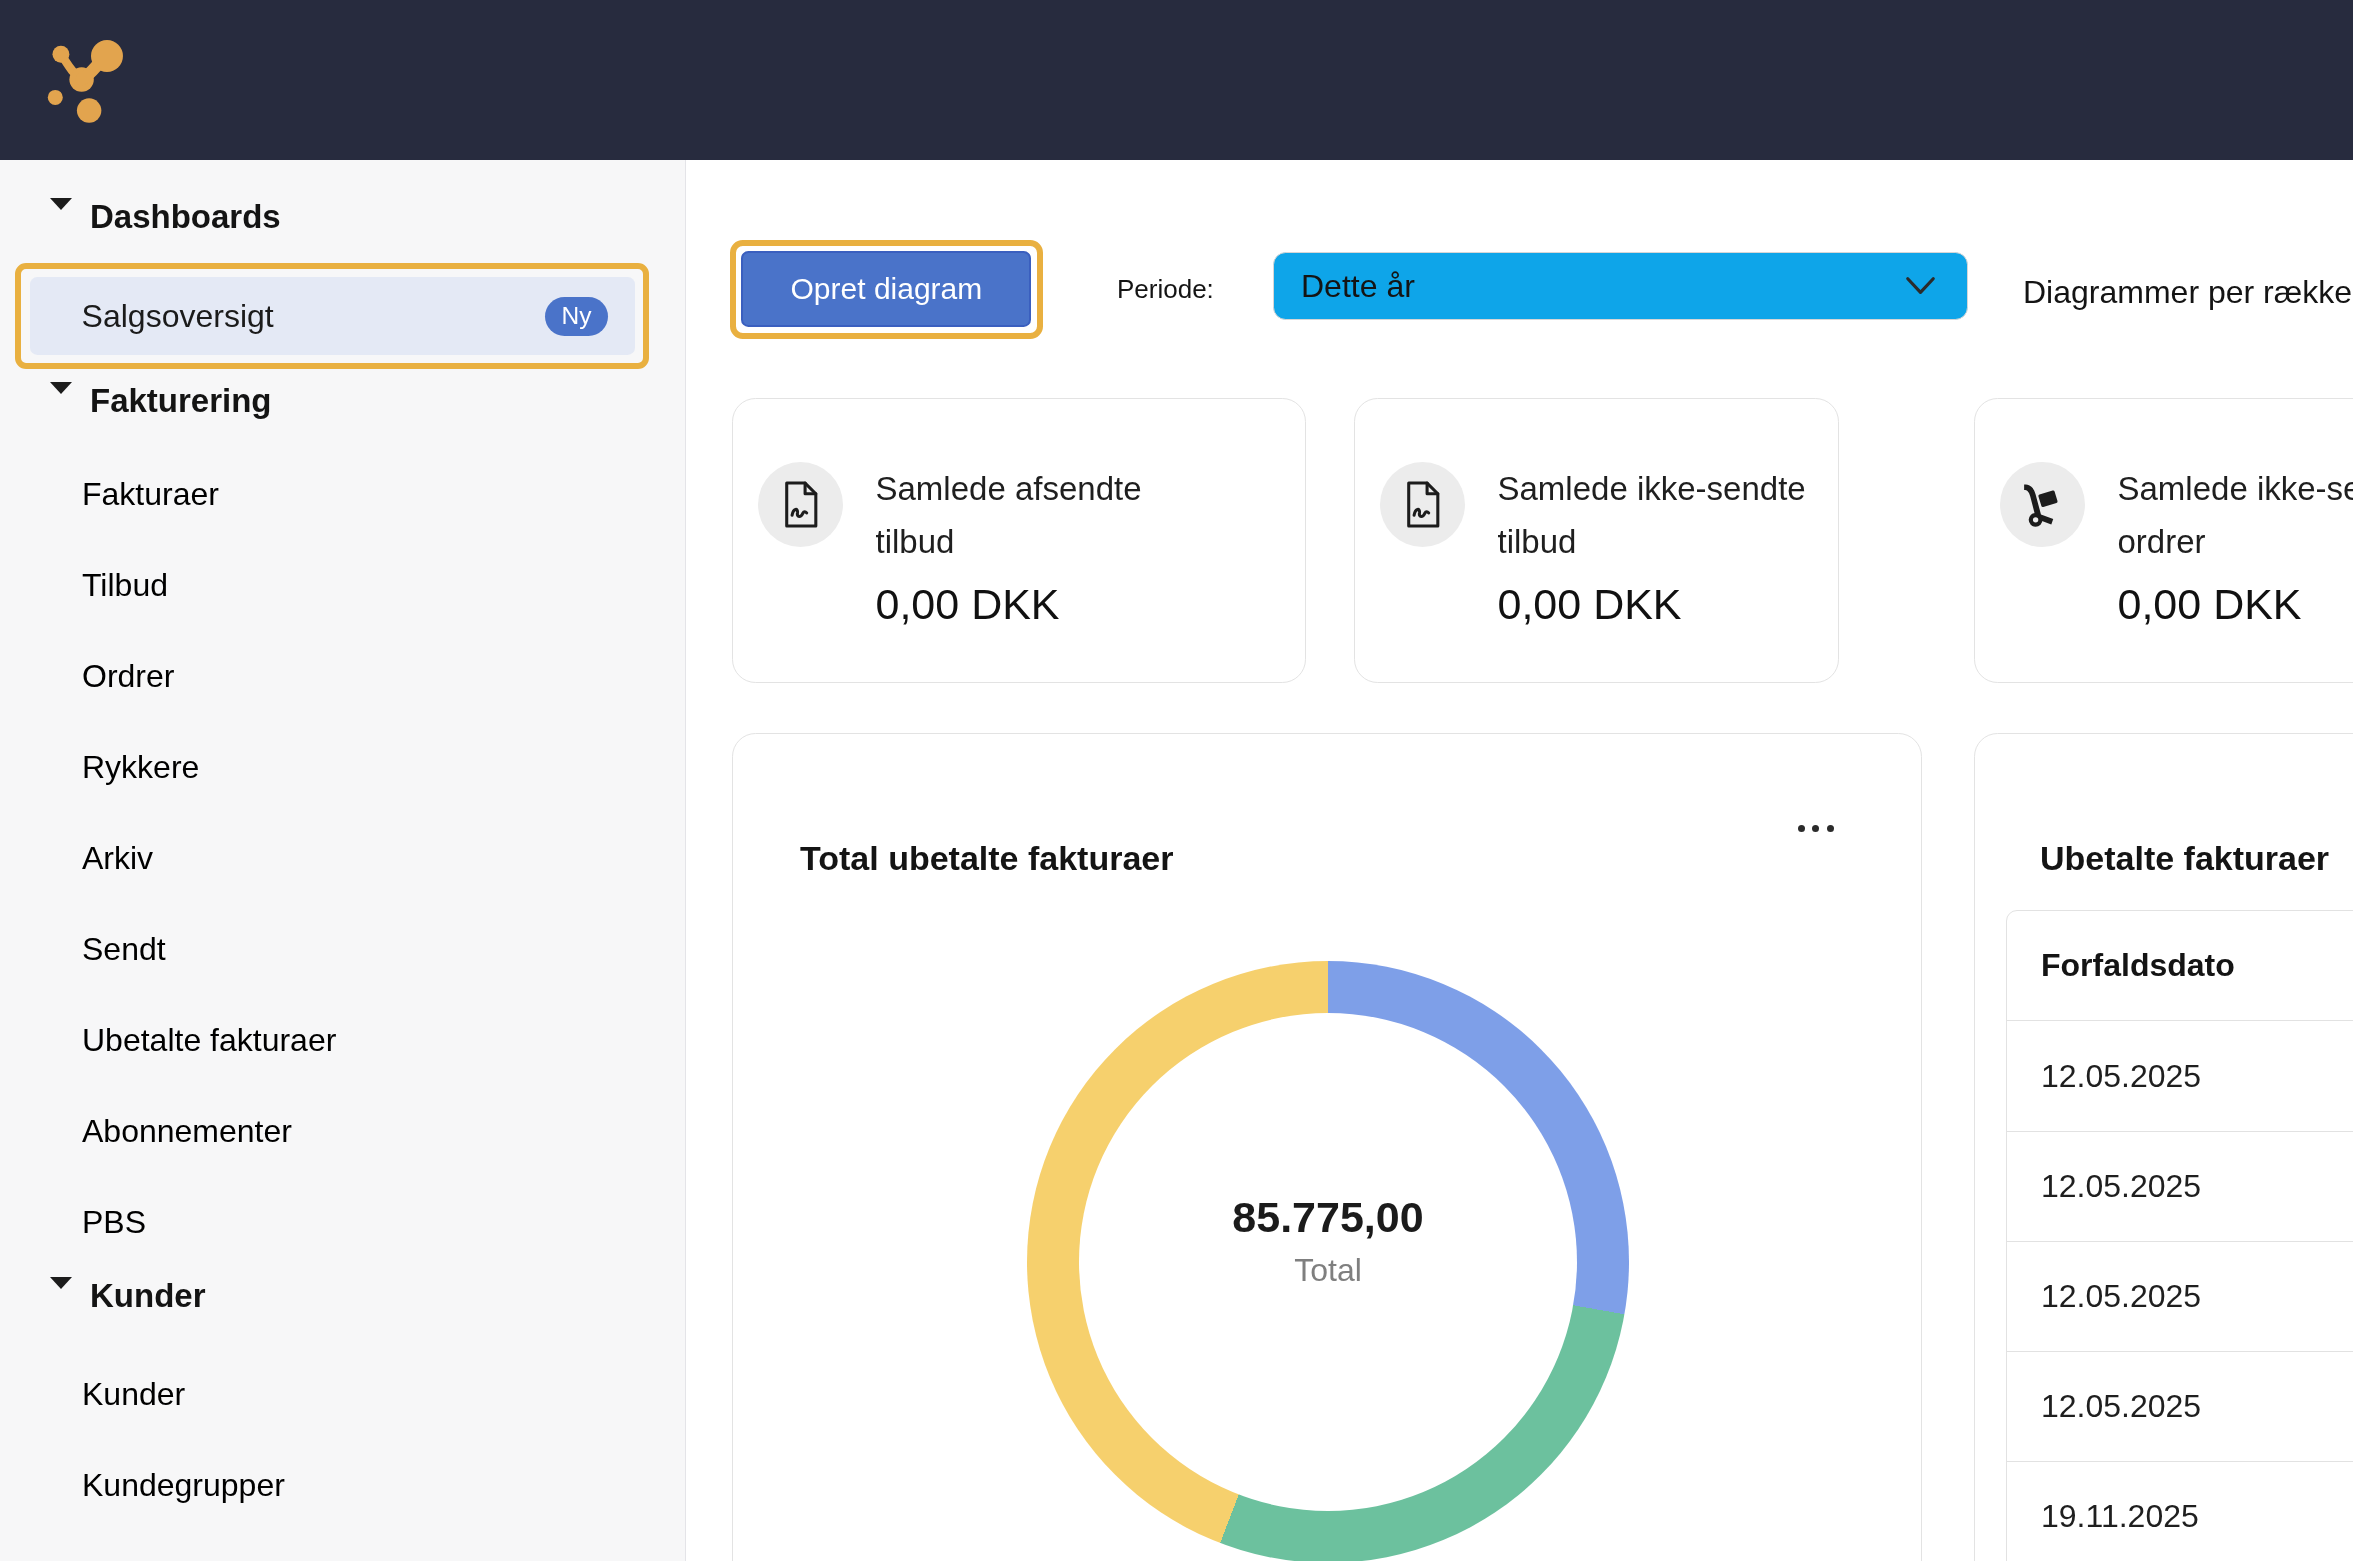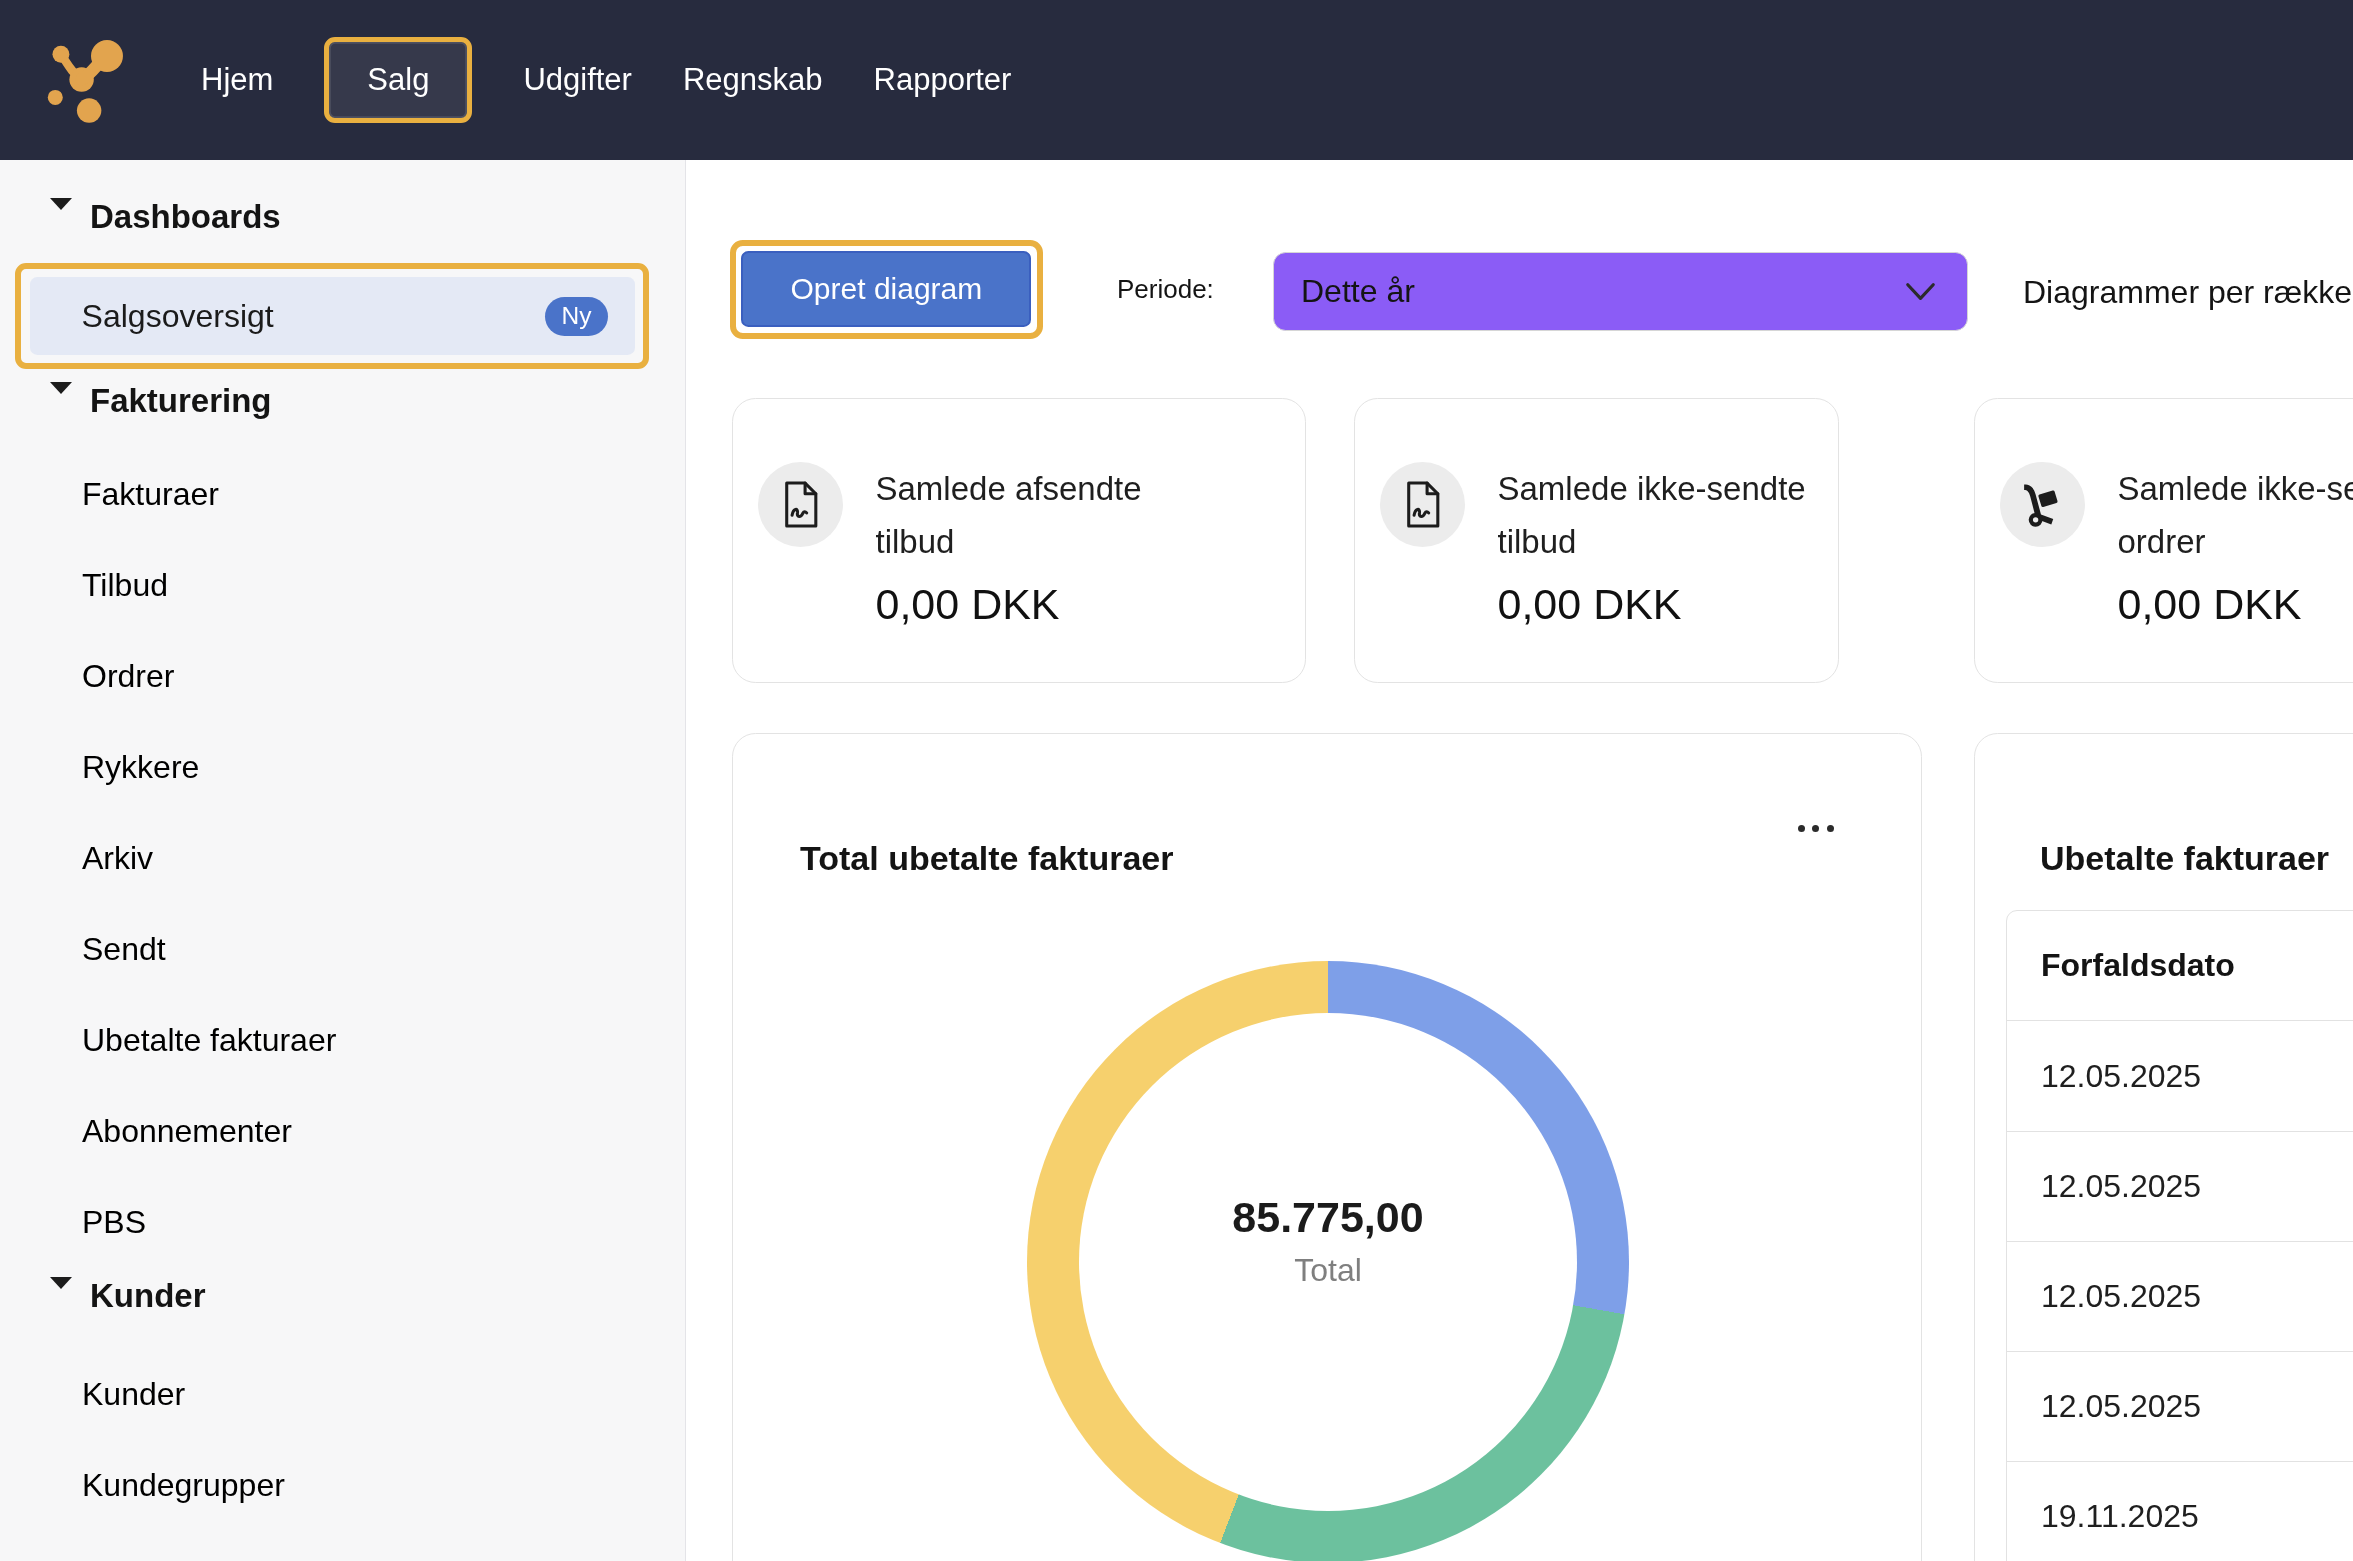--- a/index.html
+++ b/index.html
@@ -39,24 +39,24 @@
   
   .main{position:absolute;left:686px;top:160px;width:1667px;height:1402px;
     background:#fff;overflow:hidden;}
 
   .btn-hl{position:absolute;left:44px;top:80px;border:6.3px solid var(--accent,#E9B040);
     border-radius:12.7px;padding:5.4px;}
   .btn-primary{display:block;width:290px;height:76px;background:var(--primary,#4A73C9);
     border:2.7px solid #3A5FBF;border-radius:7.3px;color:#fff;font-size:30px;
     font-family:inherit;cursor:pointer;}
   .period-label{position:absolute;left:431px;top:114px;font-size:26px;color:#141414;}
-  .select{position:absolute;left:587px;top:92px;width:695px;height:79px;
+  .select{position:absolute;left:587px;top:92px;width:695px;height:68px;
     border:1.8px solid #D6D6D6;border-radius:12.7px;display:flex;align-items:center;
     justify-content:space-between;padding:0 31px 0 27px;font-size:32px;color:#141414;
-    cursor:pointer;background:#8b5cf6;}
+    cursor:pointer;background:#0ea5e9;}
   .perrow-label{position:absolute;left:1337px;top:114px;font-size:32px;color:#141414;
     white-space:nowrap;}
 
   
   .card{position:absolute;background:#fff;border:1.8px solid #E3E3E3;border-radius:23.6px;}
   .stat{top:238px;width:574px;height:285px;padding:63px 0 0 24.5px;display:flex;}
   .icon-circle{width:85px;height:85px;border-radius:50%;background:#ECECEC;
     display:flex;align-items:center;justify-content:center;flex:0 0 auto;}
   .stat-text{margin-left:33px;}
   .stat-label{font-size:33px;line-height:53px;color:#1f1f1f;max-width:317px;}
@@ -94,29 +94,20 @@
 <header class="topnav">
   <svg class="brand" viewBox="0 0 100 96" fill="#E2A44E" stroke="none">
     <circle cx="18" cy="20" r="9"></circle>
     <path d="M18 20 C26 32 30 40 38 45" stroke="#E2A44E" stroke-width="9" fill="none" stroke-linecap="round"></path>
     <circle cx="40" cy="47" r="13"></circle>
     <path d="M40 47 C50 41 54 34 61 27" stroke="#E2A44E" stroke-width="13" fill="none" stroke-linecap="round"></path>
     <circle cx="67" cy="22" r="17"></circle>
     <circle cx="12" cy="66" r="8"></circle>
     <circle cx="48" cy="80" r="13"></circle>
   </svg>
-  <nav class="nav-items">
-    <span class="nav-item">Hjem</span>
-    <span class="nav-hl">
-      <span class="nav-item">Salg</span>
-    </span>
-    <span class="nav-item">Udgifter</span>
-    <span class="nav-item">Regnskab</span>
-    <span class="nav-item">Rapporter</span>
-  </nav>
 </header>
 
 <aside class="sidebar">
 
   <div class="sb-header">
     <span class="caret"></span>
     <span>Dashboards</span>
   </div>
 
   <div class="sel-hl">

